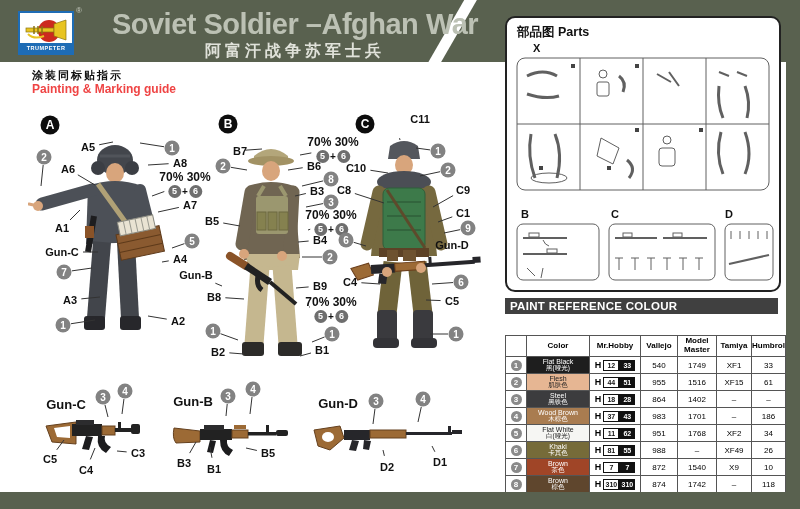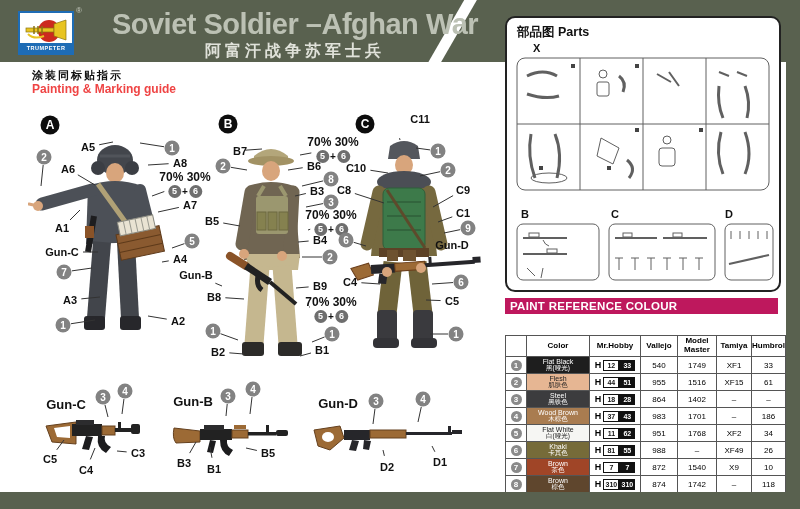--- a/index.html
+++ b/index.html
@@ -44,21 +44,21 @@
   .co-circ{display:inline-block;width:13px;height:13px;border-radius:50%;background:#6e6e6e;
           color:#fff;font-size:9px;font-weight:bold;line-height:13px;text-align:center;}
   .co-plus{font-size:10px;font-weight:bold;}
   
   .parts-panel{position:absolute;left:505px;top:16px;width:276px;height:276px;
         border:2px solid #222;border-radius:10px;box-sizing:border-box;z-index:1;background:#fff;}
   .parts-title{position:absolute;left:10px;top:6px;font-size:12.5px;font-weight:bold;color:#111;}
   .sprue-label{position:absolute;font-size:11px;font-weight:bold;color:#111;}
   
   .paint-panel{position:absolute;left:505px;top:298px;width:273px;z-index:1;}
-  .paint-title{background:#be185d;color:#fff;font-size:11.5px;font-weight:bold;
+  .paint-title{background:#404040;color:#fff;font-size:11.5px;font-weight:bold;
         padding:2px 0 2px 5px;letter-spacing:.3px;}
   table.paint{border-collapse:collapse;table-layout:fixed;width:273px;margin-top:21px;}
   table.paint th{border:1px solid #555;font-size:8px;font-weight:bold;height:20px;
         white-space:pre-line;line-height:1.1;padding:0;}
   table.paint td{border:1px solid #555;font-size:8px;text-align:center;height:16px;padding:0;}
   td.swatch-cell div{line-height:1.05;}
   .sw-name{font-size:7px;}
   .sw-cn{font-size:6.5px;}
   .tbl-circ{display:inline-block;width:11px;height:11px;border-radius:50%;background:#8a8a8a;
         color:#fff;font-size:8px;font-weight:bold;line-height:11px;}

